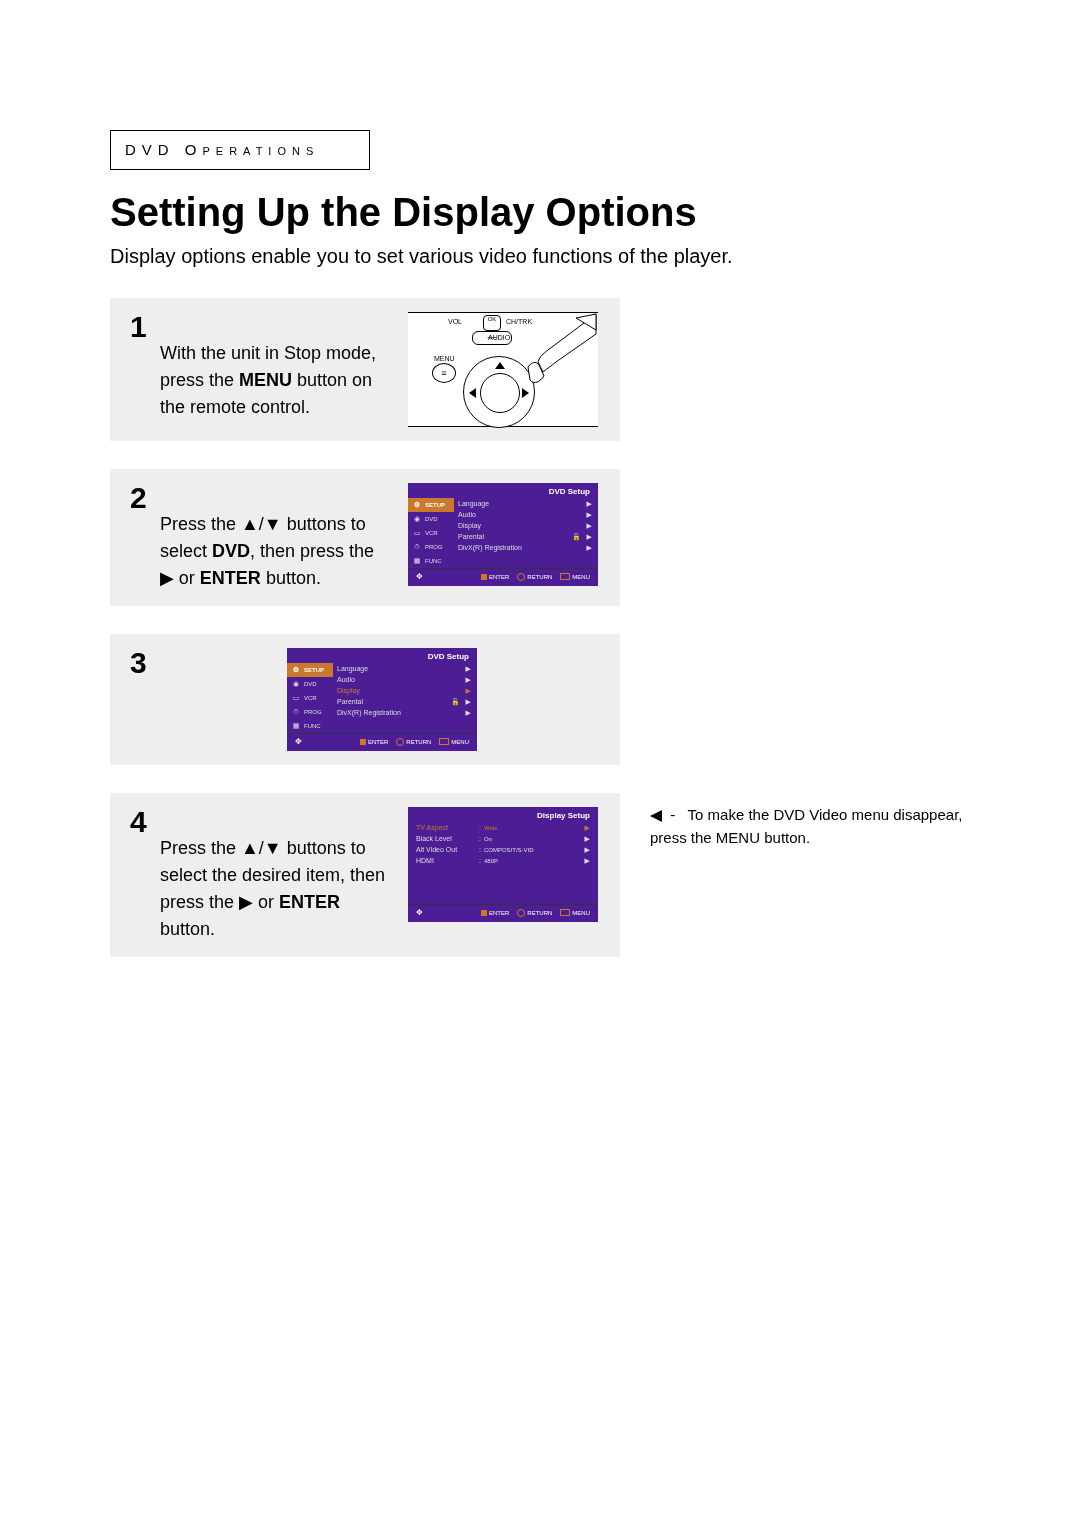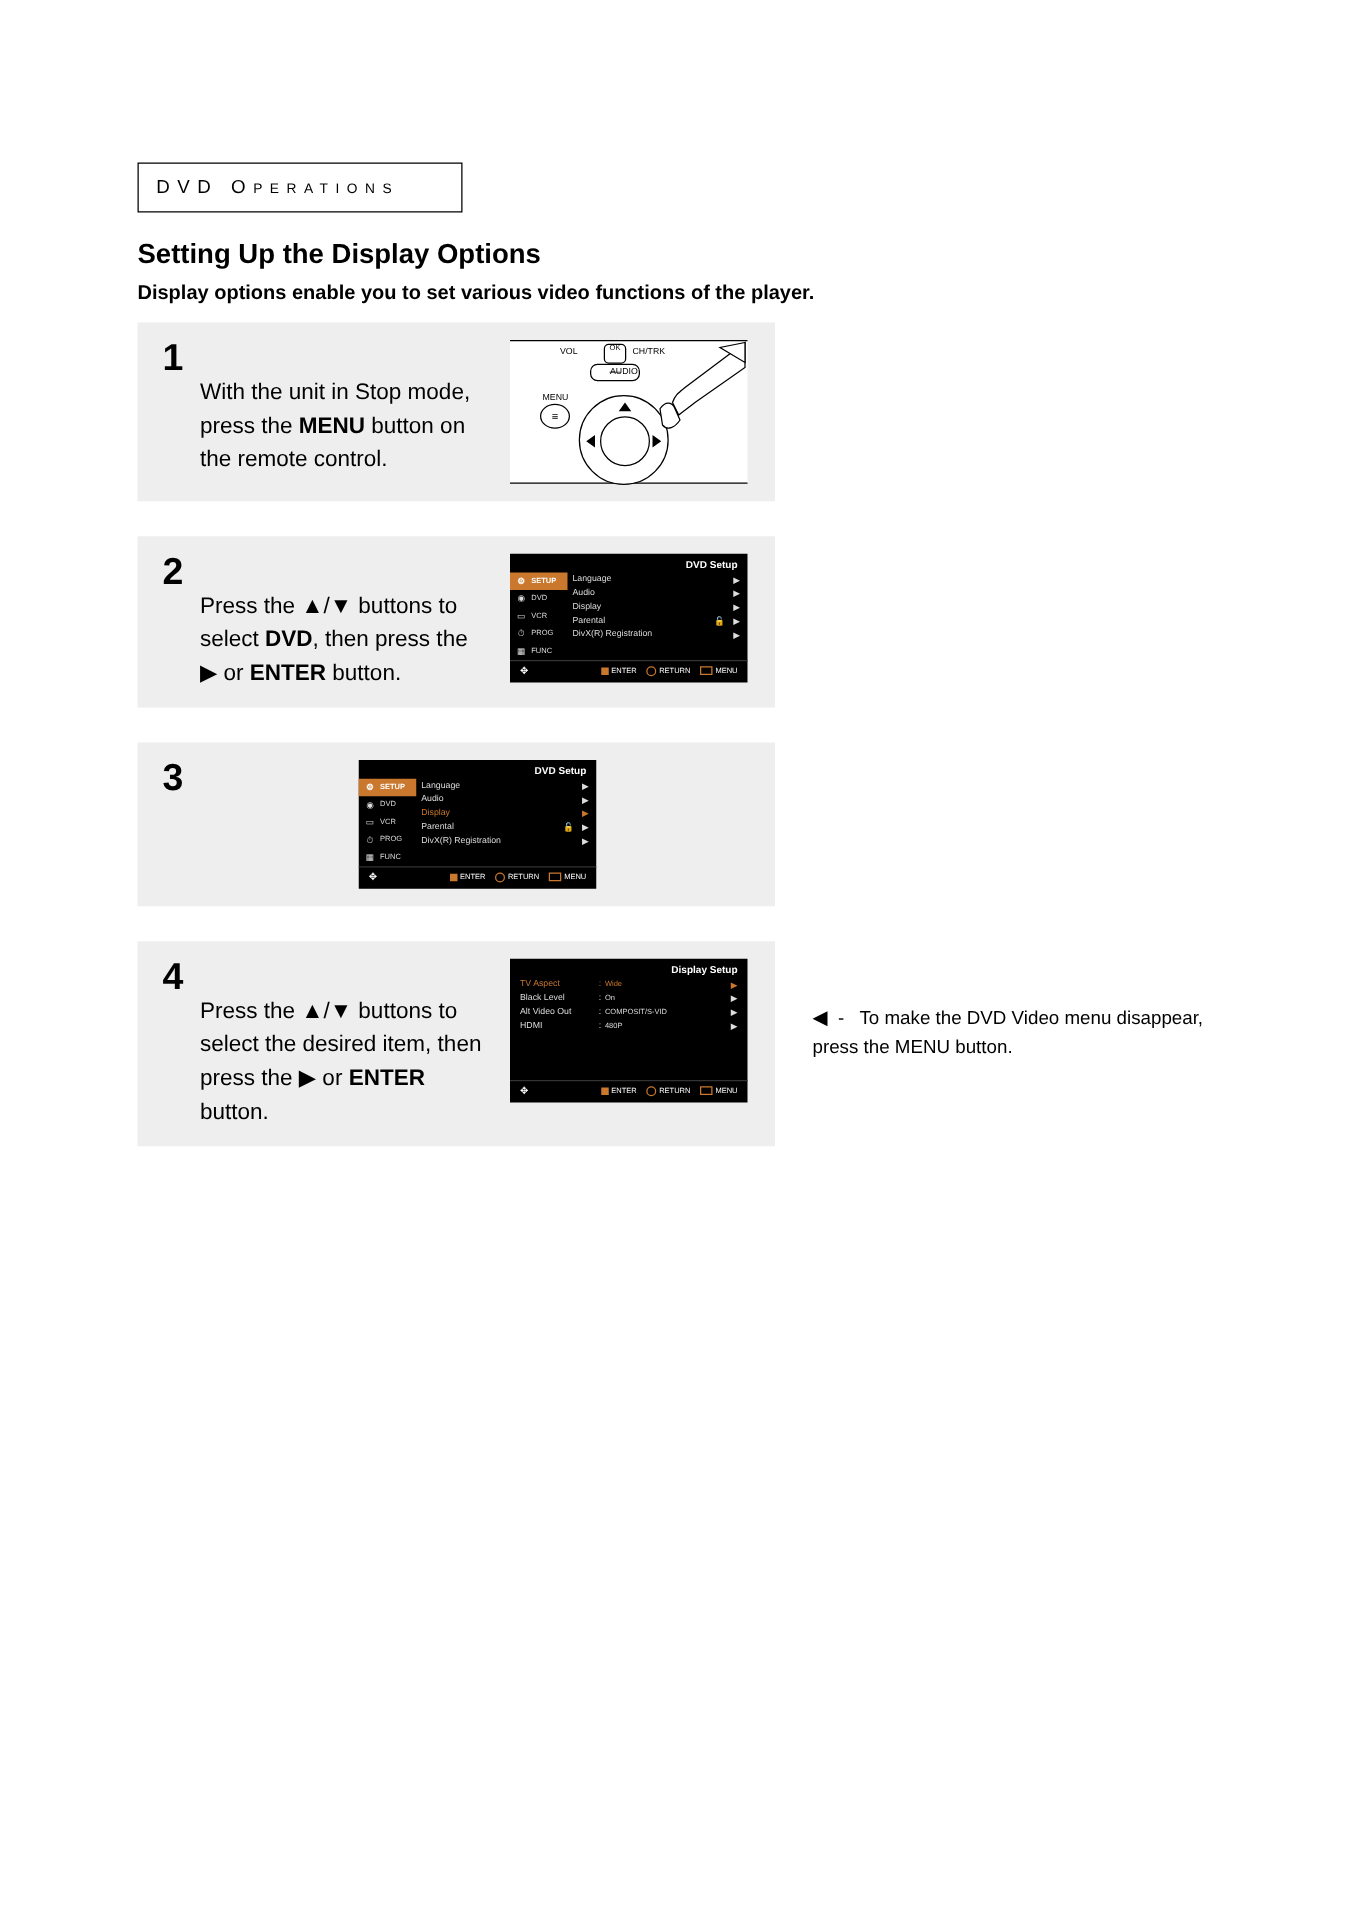--- a/index.html
+++ b/index.html
@@ -20,29 +20,28 @@
     border: 1px solid #000;
     width: 230px;
     padding: 10px 14px;
   }
   .section-label {
     font-size: 15px;
     letter-spacing: 6px;
     font-variant: small-caps;
   }
   h1.title {
-    font-size: 22px;
+    font-size: 40px;
     font-weight: 700;
     margin: 20px 0 10px 0;
     font-family: Arial, Helvetica, sans-serif;
   }
   .intro {
-    font-size: 16px;
-    margin-bottom: 14px;
-    font-weight: bold;
+    font-size: 20px;
+    margin-bottom: 30px;
   }
   .step-block {
     background: #eee;
     width: 510px;
     padding: 14px 16px 14px 20px;
     box-sizing: border-box;
     display: flex;
     align-items: flex-start;
     gap: 12px;
     margin-bottom: 28px;
@@ -124,21 +123,21 @@
   .remote-box .wheel .tri.left { top: 31px; left: 5px; border-top: 5px solid transparent; border-bottom: 5px solid transparent; border-right: 7px solid #000; }
   .remote-box .wheel .tri.right { top: 31px; right: 5px; border-top: 5px solid transparent; border-bottom: 5px solid transparent; border-left: 7px solid #000; }
   .remote-box .hand {
     position: absolute; top: 0; right: 0; width: 110px; height: 115px;
     pointer-events: none;
   }
   .remote-box .hand svg { width: 100%; height: 100%; }
   
   .osd {
     width: 190px;
-    background: #000000;
+    background: #4c1d95;
     color: #fff;
     font-size: 7px;
     position: relative;
     padding: 0;
   }
   .osd-title {
     text-align: right;
     padding: 4px 8px 2px 0;
     font-size: 8px;
     font-weight: 700;

